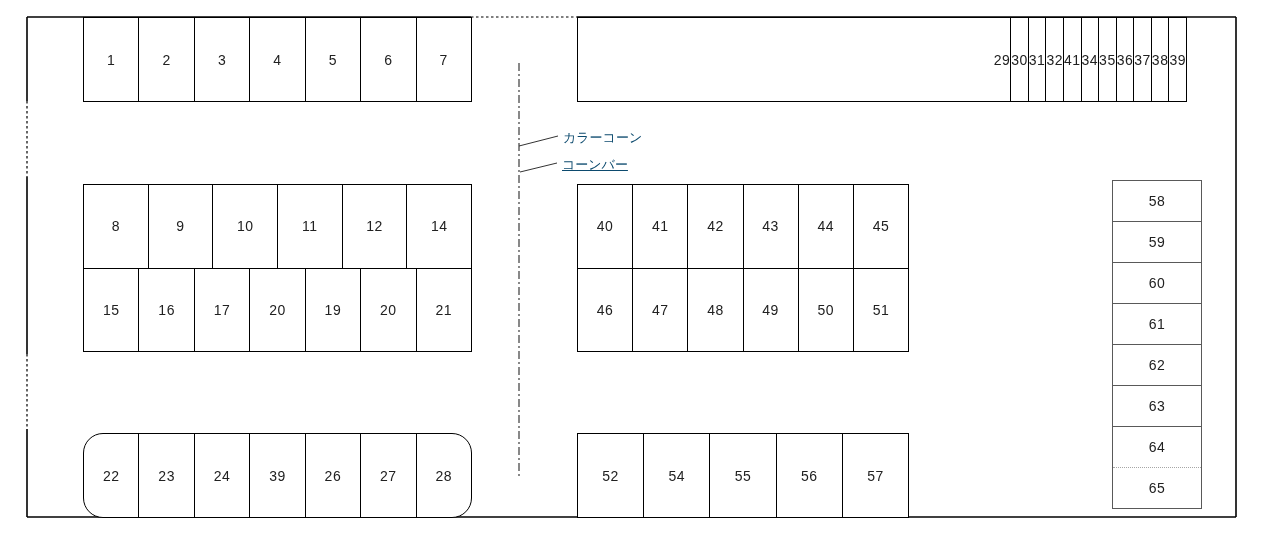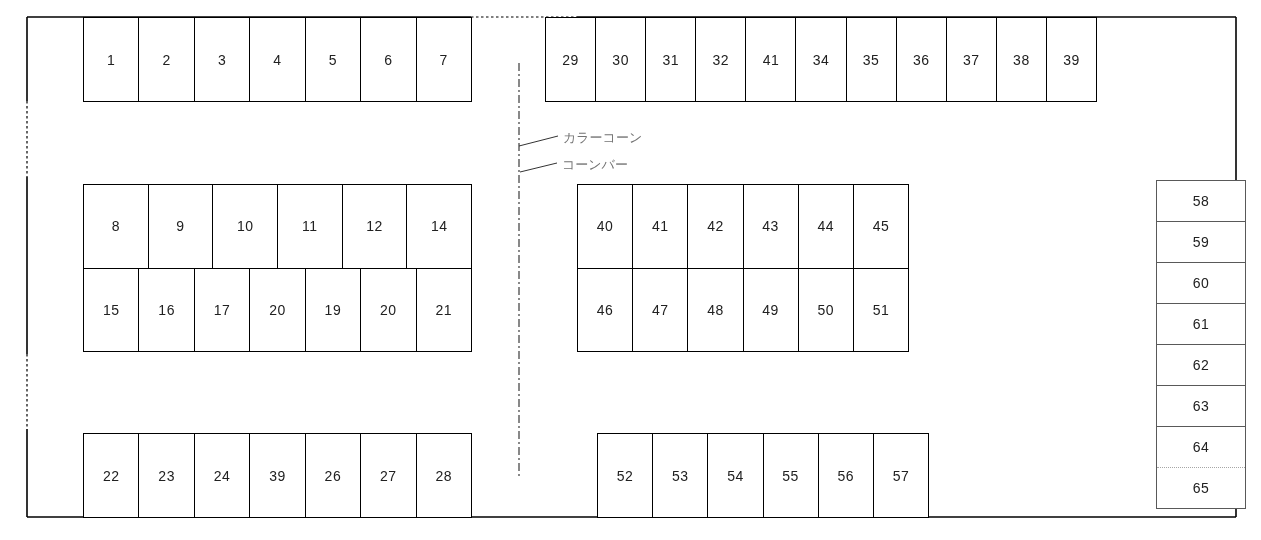--- a/index.html
+++ b/index.html
@@ -29,34 +29,33 @@
     letter-spacing:0.5px;
   }
   .block .cell + .cell{border-left:1px solid #000000;}
   
   .vblock{
     position:absolute;
     box-sizing:border-box;
     border:1px solid #595959;
     display:flex;flex-direction:column;
     background:#ffffff;
-    margin-left:44px;
   }
   .vblock .vcell{
     flex:1;
     display:flex;align-items:center;justify-content:center;
     font-size:14px;
     letter-spacing:0.5px;
   }
   .vblock .vcell + .vcell{border-top:1px solid #595959;}
   .vblock .vcell:last-child{border-top:1px dotted #a6a6a6;}
   .annotation{
     position:absolute;
     font-size:13px;
-    color:#737373;
+    color:#0c4a6e;
     white-space:nowrap;
     line-height:15px;
   }
 </style>
 </head>
 <body>
 
 <div id="stage">
 
   <svg id="boundary-svg" viewBox="0 0 1261 540" xmlns="http://www.w3.org/2000/svg">
@@ -75,35 +74,35 @@
     <line x1="27" y1="354" x2="27" y2="429" stroke="#000" stroke-width="1.2" stroke-dasharray="2.5,2.5"></line>
     <line x1="27" y1="429" x2="27" y2="517" stroke="#000" stroke-width="1.6"></line>
 
     <line x1="519" y1="63" x2="519" y2="478" stroke="#3a3a3a" stroke-width="1.2" stroke-dasharray="8,3,2,3"></line>
 
     <line x1="519" y1="146" x2="558" y2="136" stroke="#333" stroke-width="1"></line>
     <line x1="520" y1="172" x2="557" y2="163" stroke="#333" stroke-width="1"></line>
   </svg>
 
   <div class="annotation" style="left:563px;top:130px;">カラーコーン</div>
-  <div class="annotation" style="left:562px;top:157px;">コーンバー</div>
+  <div class="annotation" style="left:562px;top:157px;text-decoration:underline;">コーンバー</div>
 
   <div class="block" style="left:83px;top:17px;width:389px;height:85px;">
     <div class="row">
       <div class="cell">1</div>
       <div class="cell">2</div>
       <div class="cell">3</div>
       <div class="cell">4</div>
       <div class="cell">5</div>
       <div class="cell">6</div>
       <div class="cell">7</div>
     </div>
   </div>
 
-  <div class="block" style="left:545px;top:17px;width:552px;height:85px;">
+  <div class="block" style="left:577px;top:17px;width:610px;height:85px;align-items:flex-end;">
     <div class="row">
       <div class="cell">29</div>
       <div class="cell">30</div>
       <div class="cell">31</div>
       <div class="cell">32</div>
       <div class="cell">41</div>
       <div class="cell">34</div>
       <div class="cell">35</div>
       <div class="cell">36</div>
       <div class="cell">37</div>
@@ -144,36 +143,35 @@
     <div class="row">
       <div class="cell">46</div>
       <div class="cell">47</div>
       <div class="cell">48</div>
       <div class="cell">49</div>
       <div class="cell">50</div>
       <div class="cell">51</div>
     </div>
   </div>
 
-  <div class="block" style="left:83px;top:433px;width:389px;height:85px;">
+  <div class="block" style="left:83px;top:433px;width:389px;height:85px;border-radius:20px;">
     <div class="row">
       <div class="cell">22</div>
       <div class="cell">23</div>
       <div class="cell">24</div>
       <div class="cell">39</div>
       <div class="cell">26</div>
       <div class="cell">27</div>
       <div class="cell">28</div>
     </div>
   </div>
 
-  <div class="block" style="left:577px;top:433px;width:332px;height:85px;margin-left:20px;">
+  <div class="block" style="left:577px;top:433px;width:332px;height:85px;">
     <div class="row">
       <div class="cell">52</div>
-      <div class="cell">53</div>
       <div class="cell">54</div>
       <div class="cell">55</div>
       <div class="cell">56</div>
       <div class="cell">57</div>
     </div>
   </div>
 
   <div class="vblock" style="left:1112px;top:180px;width:90px;height:329px;">
     <div class="vcell">58</div>
     <div class="vcell">59</div>

